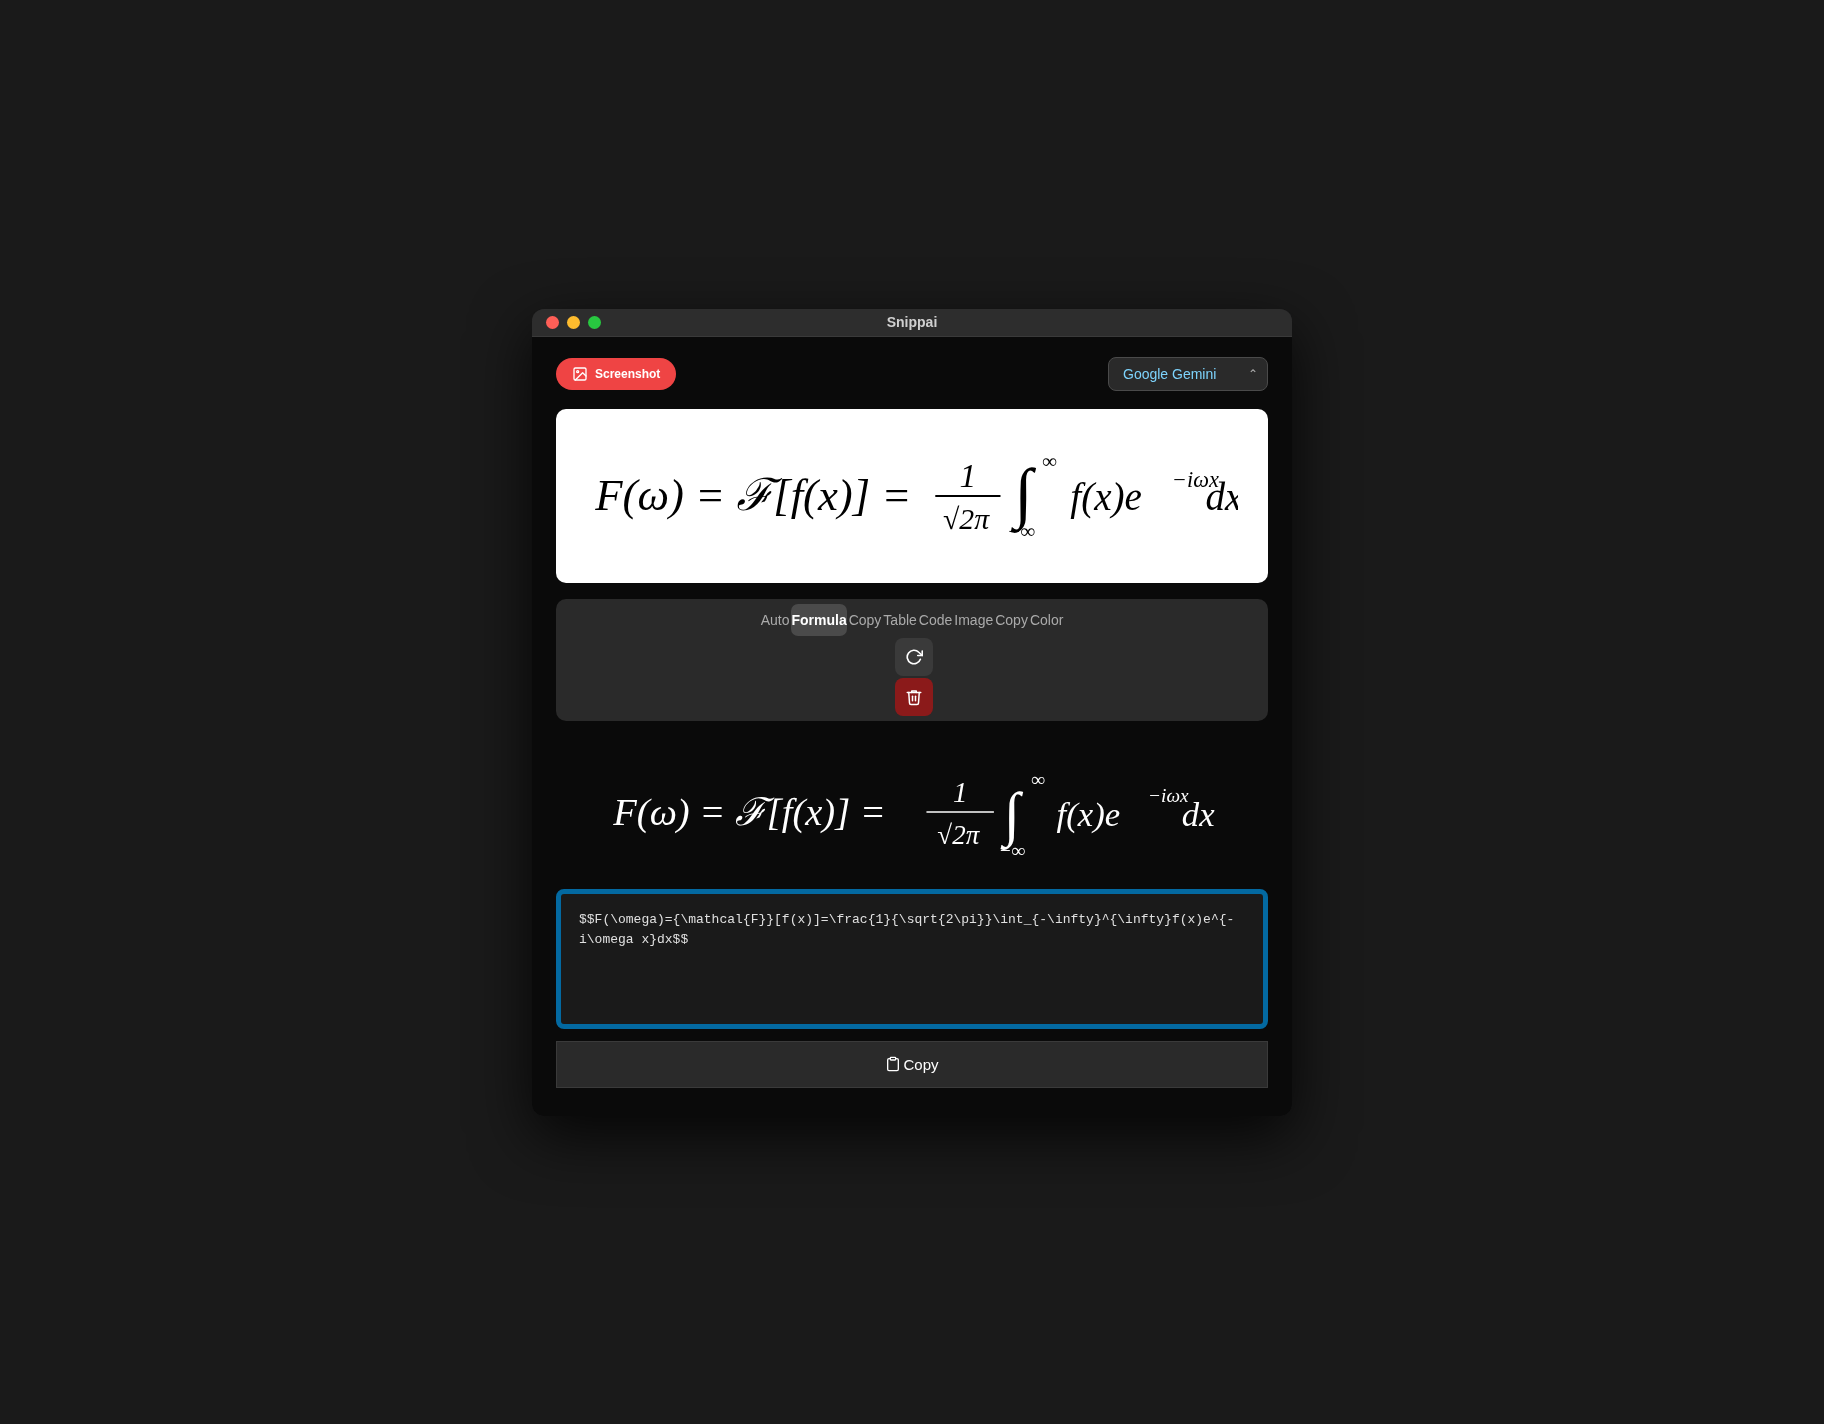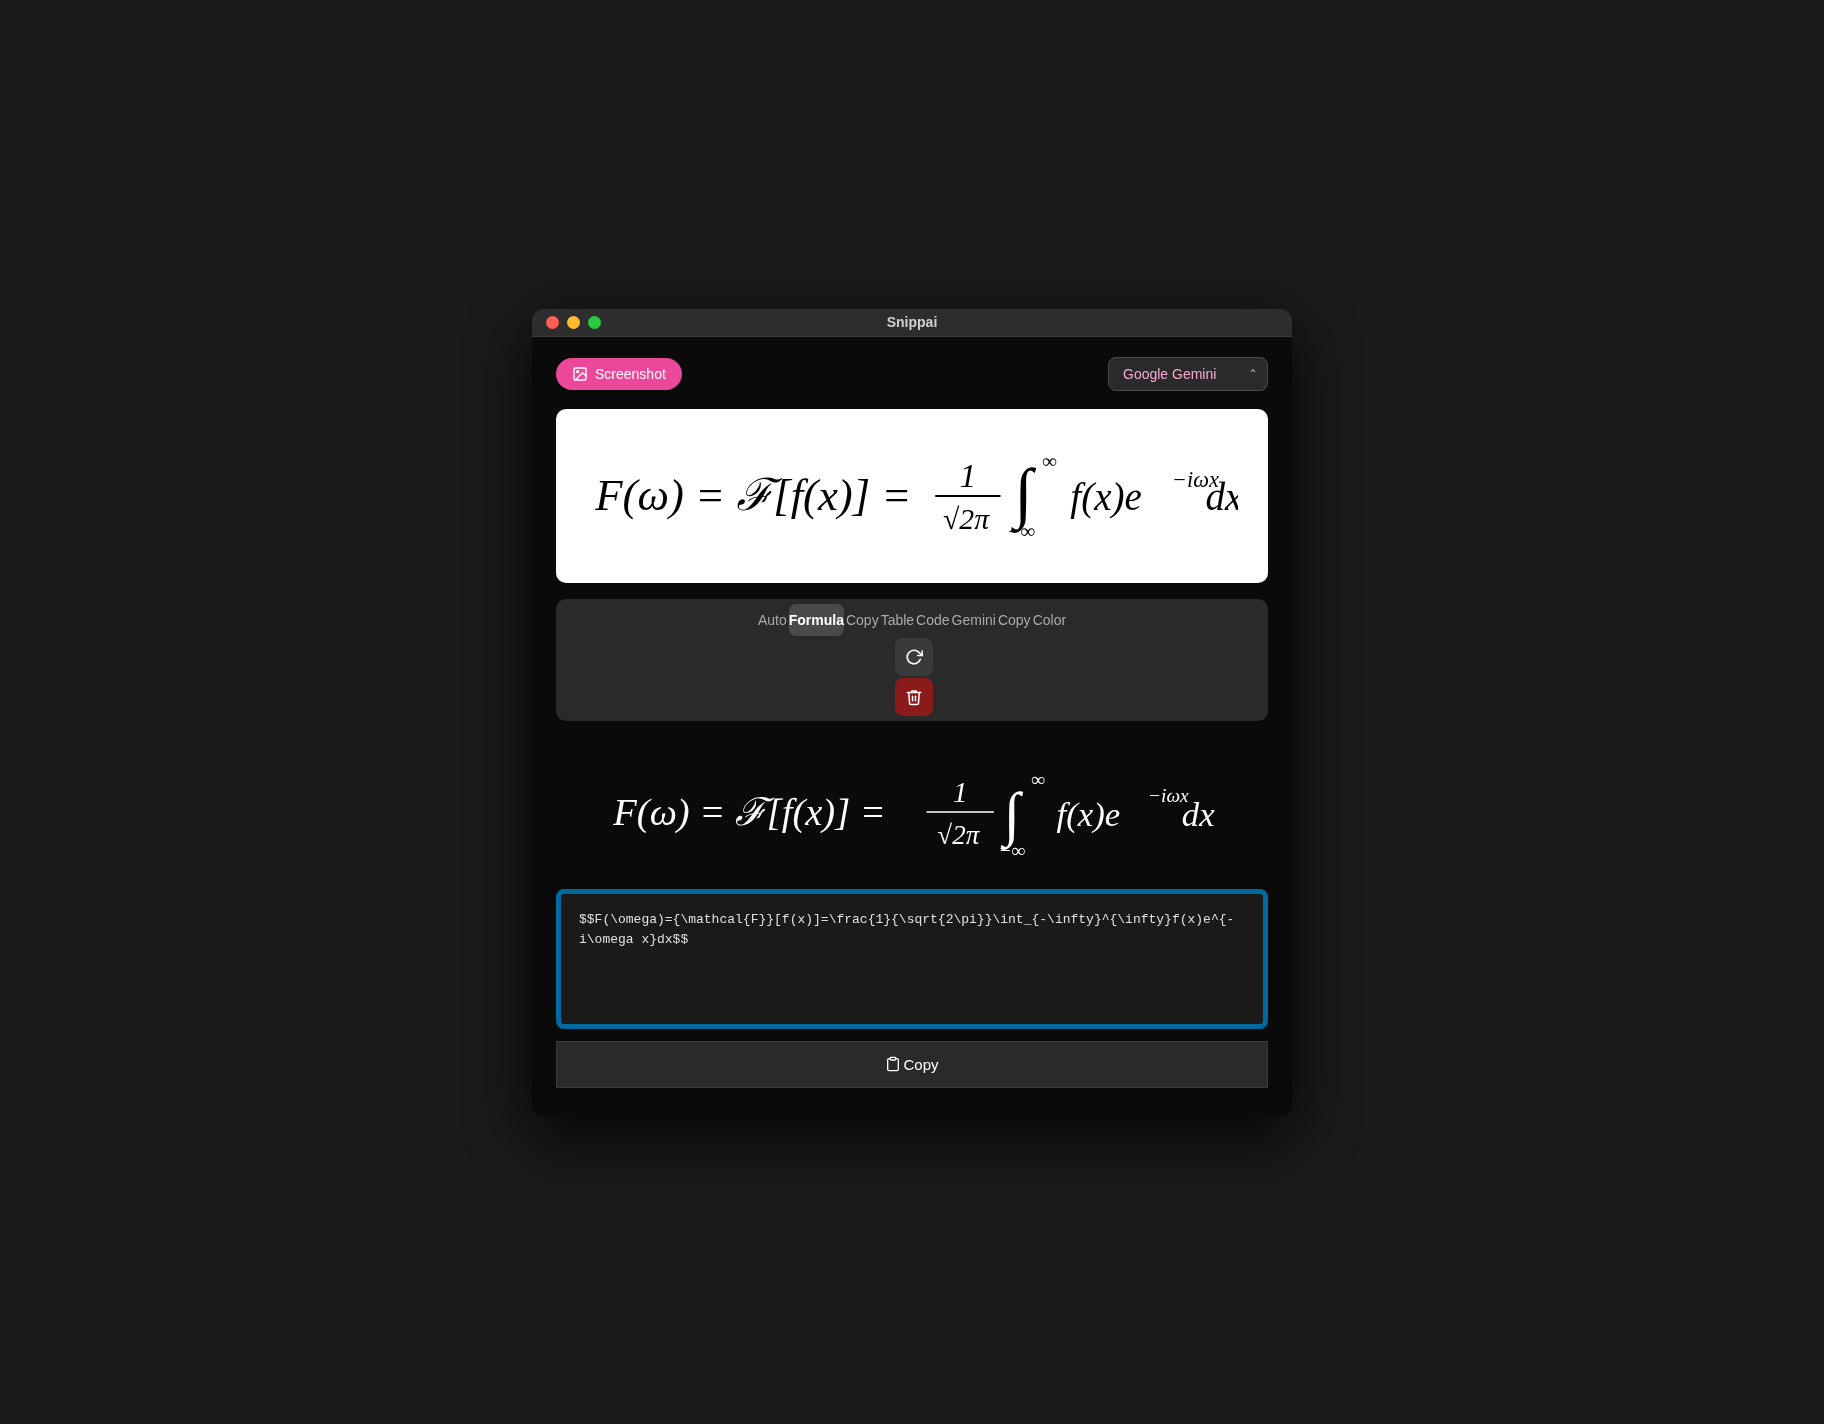--- a/index.html
+++ b/index.html
@@ -62,44 +62,45 @@
     }
 
     .top-bar {
       display: flex;
       justify-content: space-between;
       align-items: center;
       margin-bottom: 18px;
     }
 
     .screenshot-btn {
-      background: #ec4899;
+      background: #ef4444;
       color: #fff;
       border: none;
       border-radius: 20px;
       padding: 8px 16px;
-      font-size: 14px;
+      font-size: 12px;
       cursor: pointer;
       display: flex;
       align-items: center;
       gap: 7px;
+      font-weight: bold;
     }
 
     .screenshot-btn svg {
       width: 16px;
       height: 16px;
     }
 
     .model-select-wrapper {
       position: relative;
     }
 
     .model-select {
       background: #2a2a2a;
-      color: #f9a8d4;
+      color: #7dd3fc;
       border: 1px solid #4a4a4a;
       border-radius: 8px;
       padding: 8px 28px 8px 14px;
       font-size: 14px;
       cursor: pointer;
       appearance: none;
       -webkit-appearance: none;
       min-width: 160px;
     }
 
@@ -286,21 +287,21 @@
       </svg>
     </div>
 
     <div class="mode-tabs">
       <div class="tab-container">
         <button class="tab">Auto</button>
         <button class="tab active">Formula</button>
         <button class="tab">Copy</button>
         <button class="tab">Table</button>
         <button class="tab">Code</button>
-        <button class="tab">Gemini</button>
+        <button class="tab">Image</button>
         <button class="tab">Copy</button>
         <button class="tab">Color</button>
       </div>
       <button class="icon-btn refresh-btn">
         <svg viewBox="0 0 24 24" fill="none" stroke="white" stroke-width="2.2" stroke-linecap="round" stroke-linejoin="round">
           <polyline points="23 4 23 10 17 10"></polyline>
           <path d="M20.49 15a9 9 0 1 1-2.12-9.36L23 10"></path>
         </svg>
       </button>
       <button class="icon-btn delete-btn">

